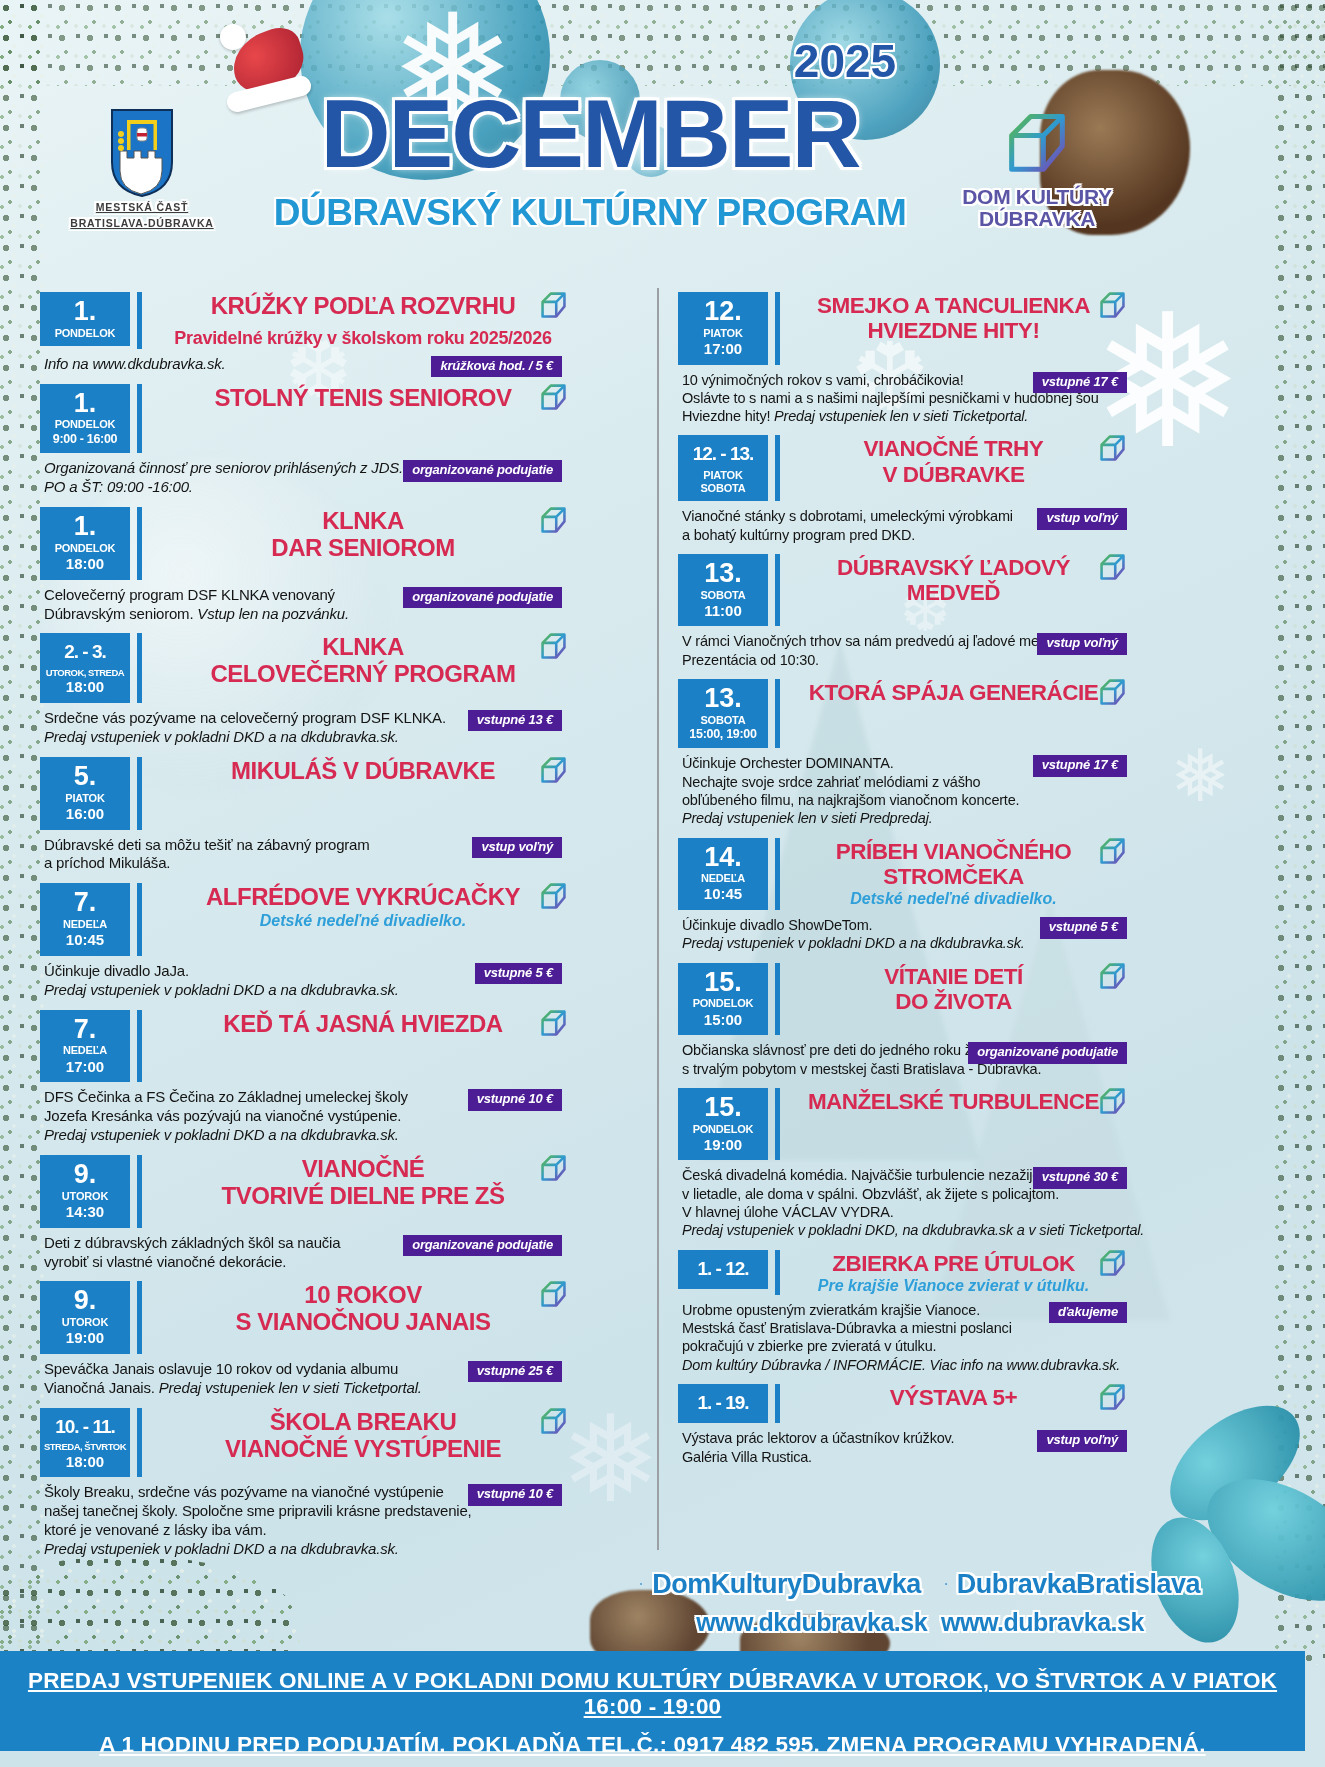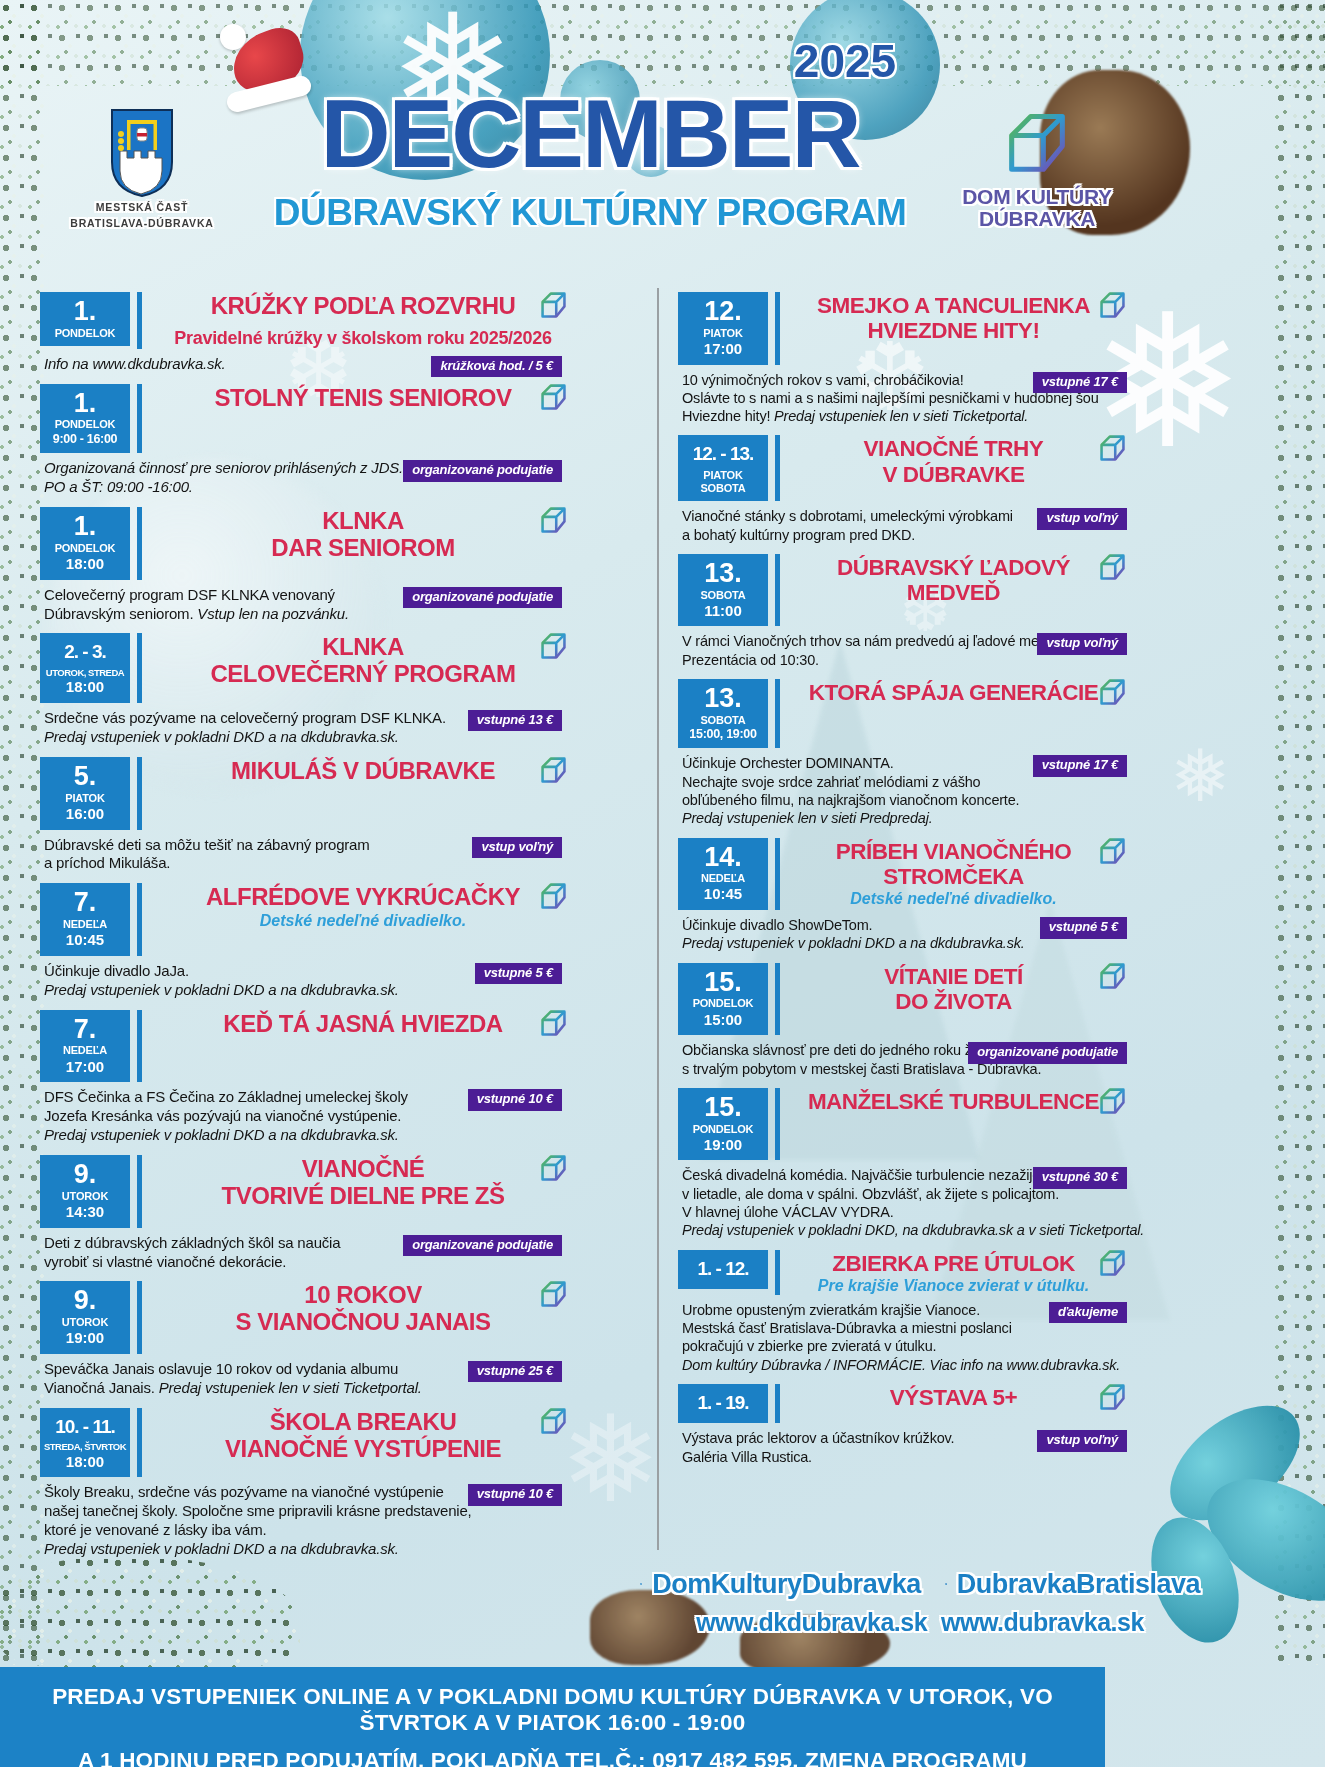--- a/index.html
+++ b/index.html
@@ -30,21 +30,21 @@
   .bow-loop{position:absolute;width:150px;height:86px;background:radial-gradient(circle at 35% 30%,#6fd0dd,#1f87a2);border-radius:50%;}
   .pine{background:radial-gradient(circle at 40% 35%,#9a7a55,#54351f 70%);border-radius:46% 54% 60% 40%;filter:blur(1px);}
   
   .hdr-text{position:absolute; z-index:3; text-align:center;}
   .outline2{text-shadow:-2px 0 0 #fff,2px 0 0 #fff,0 -2px 0 #fff,0 2px 0 #fff,-2px -2px 0 #fff,2px 2px 0 #fff,-2px 2px 0 #fff,2px -2px 0 #fff;}
   .outline3{text-shadow:-3px 0 0 #fff,3px 0 0 #fff,0 -3px 0 #fff,0 3px 0 #fff,-3px -3px 0 #fff,3px 3px 0 #fff,-3px 3px 0 #fff,3px -3px 0 #fff,0 0 10px #fff;}
   #year{left:760px; top:34px; width:170px; font-size:46px; font-weight:bold; color:#2456a8;}
   #month{left:225px; top:78px; width:730px; font-size:97px; font-weight:bold; letter-spacing:-2px; color:#2456a8;}
   #subtitle{left:225px; top:192px; width:730px; font-size:37px; font-weight:bold; letter-spacing:-0.5px; color:#2197d4;text-align:center;}
   #crest{position:absolute; left:110px; top:108px; z-index:3;}
-  #crest-caption{left:52px; top:200px; width:180px; font-size:10.5px; font-weight:bold; letter-spacing:.8px; color:#3c3c3c; line-height:1.5;}
+  #crest-caption{left:52px; top:200px; width:180px; font-size:10.5px; font-weight:bold; letter-spacing:.8px; color:#3c3c3c; line-height:1.5;text-decoration:underline;}
   #dkd-logo{position:absolute; left:942px; top:108px; width:190px; z-index:3; text-align:center;}
   #dkd-logo .cap{font-size:21px; font-weight:bold; color:#5b55a6; line-height:1.05; letter-spacing:-0.3px;}
   
   #divider{position:absolute; left:657px; top:288px; width:2px; height:1262px; background:#9aa0a3; z-index:2;}
   .col{position:absolute; top:292px; z-index:3;}
   #col-left{left:40px; width:582px;}
   #col-right{left:678px; width:487px;}
   .event{position:relative; margin-bottom:10px;}
   .event-head{display:flex; align-items:stretch; position:relative;}
   .datebox{background:#1b80c5; color:#fff; text-align:center; width:86px; min-width:86px; padding:5px 2px 6px; align-self:flex-start; white-space:nowrap;}
@@ -68,21 +68,21 @@
   #col-right .event-body{font-size:14.5px;}
   .it{font-style:italic;}
   .badge{position:absolute; right:60px; top:1px; background:#4c1d95; color:#fff; font-style:italic; font-weight:bold; font-size:13px; padding:2px 9px 3px; white-space:nowrap;}
   #col-right .badge{right:38px;}
   
   #social{position:absolute; left:640px; top:1566px; width:560px; z-index:4; text-align:center;}
   .soc-row{display:flex; align-items:center; justify-content:center; gap:10px; margin-bottom:6px;}
   .soc-label{font-size:27px; font-weight:bold; color:#1b80c5; letter-spacing:-0.5px;}
   .web-row{display:flex; justify-content:center; gap:14px;}
   .web{font-size:25px; font-weight:bold; color:#1b80c5; letter-spacing:-0.5px;}
-  #bottom-bar{position:absolute; left:0; bottom:0; width:1105px; height:100px; background:#1c82c6; z-index:5; text-align:center; color:#fff;}
+  #bottom-bar{position:absolute; left:0; bottom:16px; width:1305px; height:100px; background:#1c82c6; z-index:5; text-align:center; color:#fff;text-decoration:underline;}
   #bottom-bar .l{font-size:22.5px; font-weight:bold; letter-spacing:.2px;}
   #bottom-bar .l1{margin-top:17px;}
   #bottom-bar .l2{margin-top:12px;}
 </style>
 </head>
 <body>
 
 <svg width="0" height="0" style="position:absolute">
   <defs>
     <linearGradient id="dkdg" x1="0" y1="0" x2="1" y2="1">

